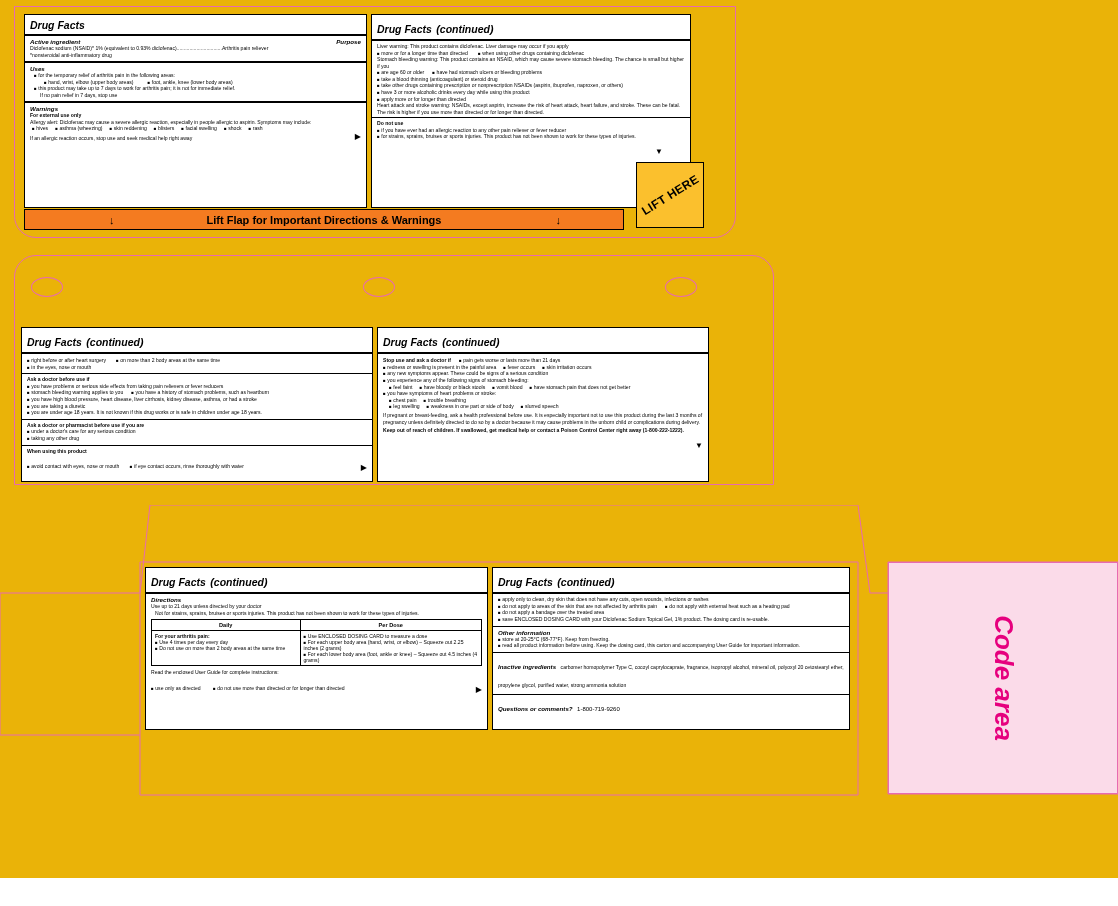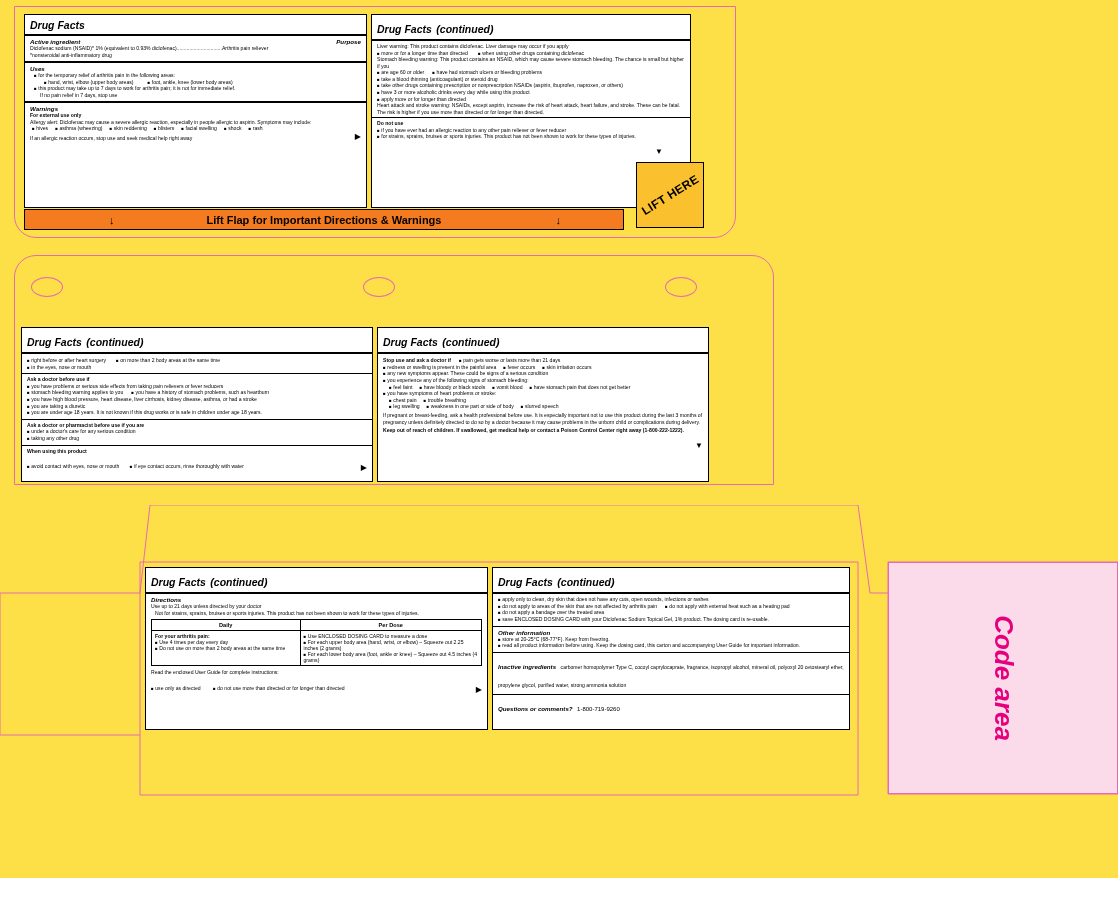--- a/index.html
+++ b/index.html
@@ -6,21 +6,21 @@
   html, body {
     margin: 0; padding: 0;
     background: #ffffff;
     font-family: "Liberation Sans", sans-serif;
   }
   #page {
     position: relative;
     width: 1118px;
     height: 878px;
     overflow: hidden;
-    background: #fde047;
+    background: #eab308;
   }
   .abs { position: absolute; }
   .df-box {
     border: 1px solid #000;
     background: #fff;
   }
   .df-title {
     font-weight: bold;
     font-style: italic;
     font-size: 10.5px;

